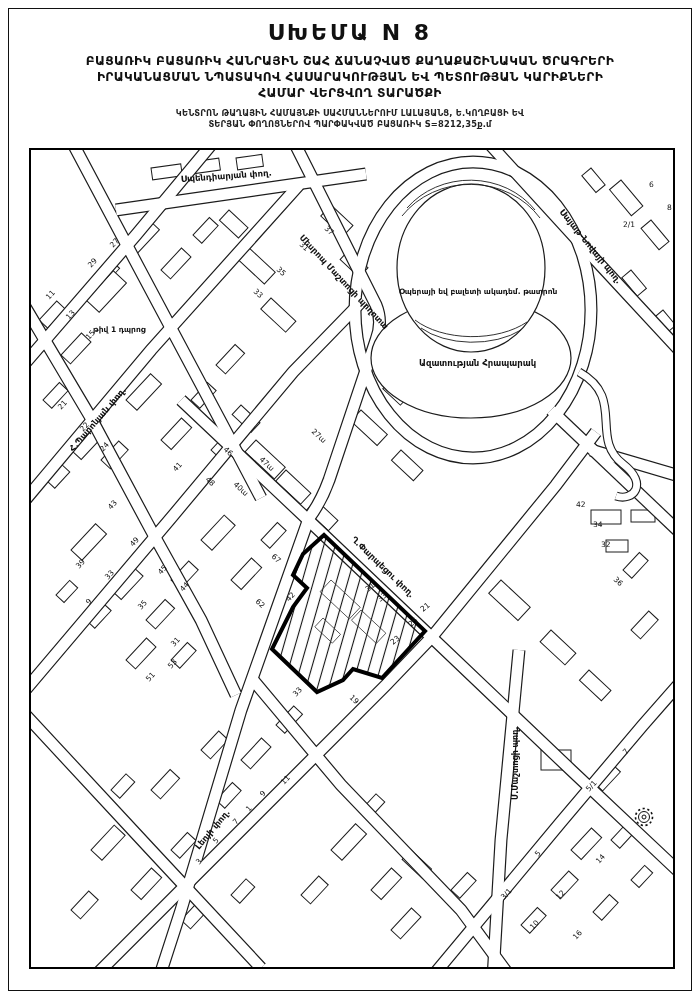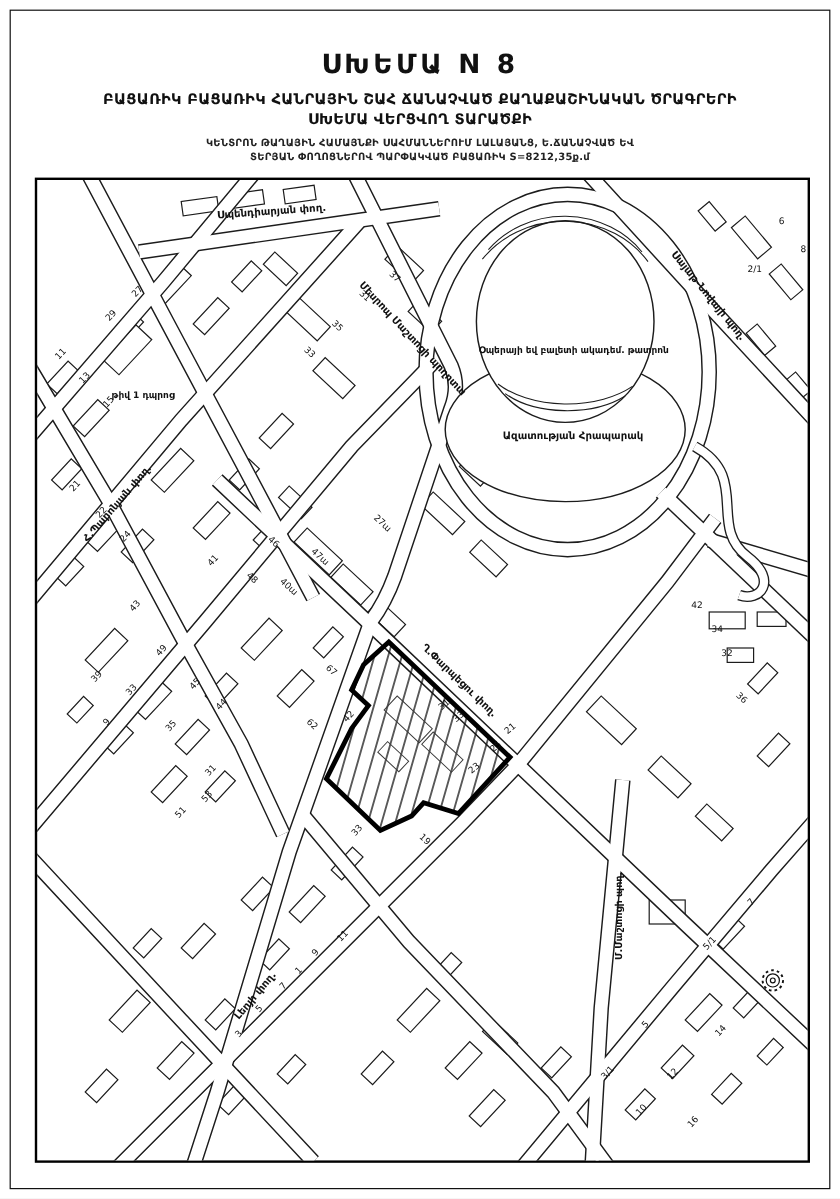--- a/index.html
+++ b/index.html
@@ -1,21 +1,21 @@
 <!DOCTYPE html>
 <html><head>
 <meta charset="utf-8">
 <style>
   html,body{margin:0;padding:0;background:#e8e8e8;}
   .page{position:relative;width:700px;height:999px;background:#ffffff;margin:0 auto;
         font-family:"DejaVu Sans",sans-serif;color:#111;overflow:hidden;}
   .page-border{position:absolute;left:8px;top:8px;right:8px;bottom:8px;
         border:1.5px solid #111;pointer-events:none;}
   .head{position:absolute;left:0;top:0;width:700px;text-align:center;}
-  .title{margin-top:42px;font-size:22px;font-weight:bold;letter-spacing:3px;}
+  .title{margin-top:20px;font-size:22px;font-weight:bold;letter-spacing:3px;}
   .subtitle{margin-top:8px;font-size:12.2px;font-weight:bold;line-height:16px;letter-spacing:.3px;}
   .note{margin-top:7px;font-size:8.3px;font-weight:bold;line-height:10.5px;color:#222;letter-spacing:.2px;}
   .map-frame{position:absolute;left:29px;top:148px;width:642px;height:817px;
         border:2px solid #000;background:#fff;}
   svg{display:block;}
   #buildings rect{fill:#ffffff;stroke:#1c1c1c;stroke-width:1;}
   #street-casing path, #street-casing ellipse{fill:none;stroke:#1c1c1c;stroke-width:13;}
   #street-fill path, #street-fill ellipse{fill:none;stroke:#ffffff;stroke-width:10.6;}
   #curvy-casing{fill:none;stroke:#1c1c1c;stroke-width:9;}
   #curvy-fill{fill:none;stroke:#fff;stroke-width:6.8;}
@@ -29,24 +29,25 @@
 </head>
 <body>
 
 <div class="page">
   <div class="page-border"></div>
 
   <div class="head">
     <div class="title">ՍԽԵՄԱ N 8</div>
     <div class="subtitle">
       <div>ԲԱՑԱՌԻԿ ԲԱՑԱՌԻԿ ՀԱՆՐԱՅԻՆ ՇԱՀ ՃԱՆԱՉՎԱԾ ՔԱՂԱՔԱՇԻՆԱԿԱՆ ԾՐԱԳՐԵՐԻ</div>
-      <div>ՍԽԵՄԱ ՎԵՐՑՎՈՂ ՏԱՐԱԾՔԻ</div>
+      <div>ԻՐԱԿԱՆԱՑՄԱՆ ՆՊԱՏԱԿՈՎ ՀԱՍԱՐԱԿՈՒԹՅԱՆ ԵՎ ՊԵՏՈՒԹՅԱՆ ԿԱՐԻՔՆԵՐԻ</div>
+      <div>ՀԱՄԱՐ ՎԵՐՑՎՈՂ ՏԱՐԱԾՔԻ</div>
     </div>
     <div class="note">
-      <div>ԿԵՆՏՐՈՆ ԹԱՂԱՅԻՆ ՀԱՄԱՅՆՔԻ ՍԱՀՄԱՆՆԵՐՈՒՄ ԼԱԼԱՅԱՆՑ, Ե.ՃԱՆԱՉՎԱԾ ԵՎ</div>
+      <div>ԿԵՆՏՐՈՆ ԹԱՂԱՅԻՆ ՀԱՄԱՅՆՔԻ ՍԱՀՄԱՆՆԵՐՈՒՄ ԼԱԼԱՅԱՆՑ, Ե.ԿՈՂԲԱՑԻ ԵՎ</div>
       <div>ՏԵՐՅԱՆ ՓՈՂՈՑՆԵՐՈՎ ՊԱՐՓԱԿՎԱԾ ԲԱՑԱՌԻԿ S=8212,35ք.մ</div>
     </div>
   </div>
 
   <div class="map-frame">
     <svg id="map-svg" width="642" height="817" viewBox="0 0 642 817">
       <defs>
         <pattern id="hatch" patternUnits="userSpaceOnUse" width="11" height="11" patternTransform="rotate(16)">
           <path d="M 5.5 0 V 11" stroke="#111" stroke-width="1.1"></path>
         </pattern>

